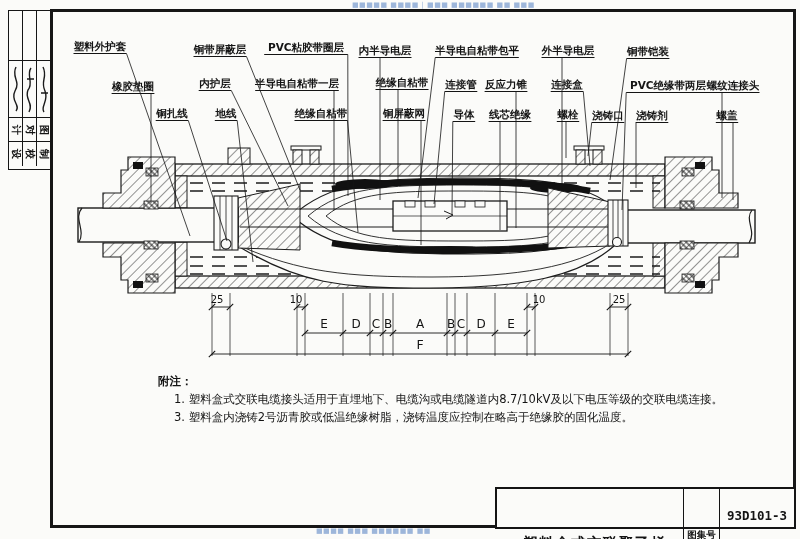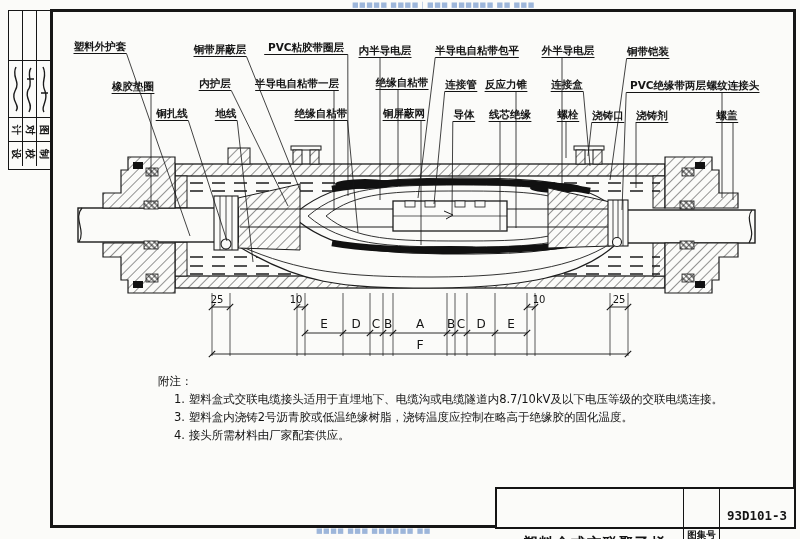--- a/index.html
+++ b/index.html
@@ -13,21 +13,21 @@
                    display:flex;align-items:center;justify-content:center;overflow:hidden;}
   .sidestrip .cell:nth-child(3n){border-right:none;}
   .sidestrip .cell.last{border-bottom:none;}
   .rot{transform:rotate(90deg);font-size:10px;font-weight:600;line-height:1;}
   
   .wm{position:absolute;font-size:7px;color:#7e9fd0;letter-spacing:.5px;filter:blur(.4px);opacity:.75;white-space:nowrap;}
   .wm-top{left:352px;top:1px;}
   .wm-bottom{left:316px;top:527px;}
   
   .notes{position:absolute;left:158px;top:372px;width:560px;font-size:11.5px;line-height:18px;color:#131313;}
-  .notes .nt{font-weight:400;}
+  .notes .nt{font-weight:700;}
   .notes .ni{padding-left:16px;white-space:nowrap;}
   
   .tblock{position:absolute;left:495px;top:487px;width:297px;height:38px;border:2px solid #141414;
           display:grid;grid-template-columns:1fr 36px 74px;grid-template-rows:1fr 1fr;background:#fbfbf9;}
   .tb-title{grid-row:1/3;border-right:1.5px solid #141414;display:flex;flex-direction:column;justify-content:center;
             padding-left:26px;font-size:14.5px;font-weight:600;letter-spacing:1.5px;line-height:18px;}
   .tb-cell{border-right:1.5px solid #141414;border-bottom:1.5px solid #141414;
            display:flex;align-items:center;justify-content:center;}
   .tb-cell.noR{border-right:none;}
   .tb-cell.noB{border-bottom:none;}
@@ -401,21 +401,20 @@
           <line x1="715.8" y1="122.5" x2="738.2" y2="122.5" stroke="#141414" stroke-width="1"></line>
           <line x1="733" y1="122.5" x2="733" y2="200" stroke="#141414" stroke-width="0.8"></line>
         </g>
       </g>
   </svg>
 
   <div class="notes">
     <div class="nt">附注：</div>
     <div class="ni">1. 塑料盒式交联电缆接头适用于直埋地下、电缆沟或电缆隧道内8.7/10kV及以下电压等级的交联电缆连接。</div>
     <div class="ni">3. 塑料盒内浇铸2号沥青胶或低温绝缘树脂，浇铸温度应控制在略高于绝缘胶的固化温度。</div>
-    <div class="ni">4. 接头所需材料由厂家配套供应。</div>
   </div>
 
   <div class="tblock">
     <div class="tb-title">
       <span>塑料盒式交联聚乙烯</span>
     </div>
     <div class="tb-cell">
         <span class="tb-lab">图集号</span>
       </div>
     <div class="tb-cell noR">

